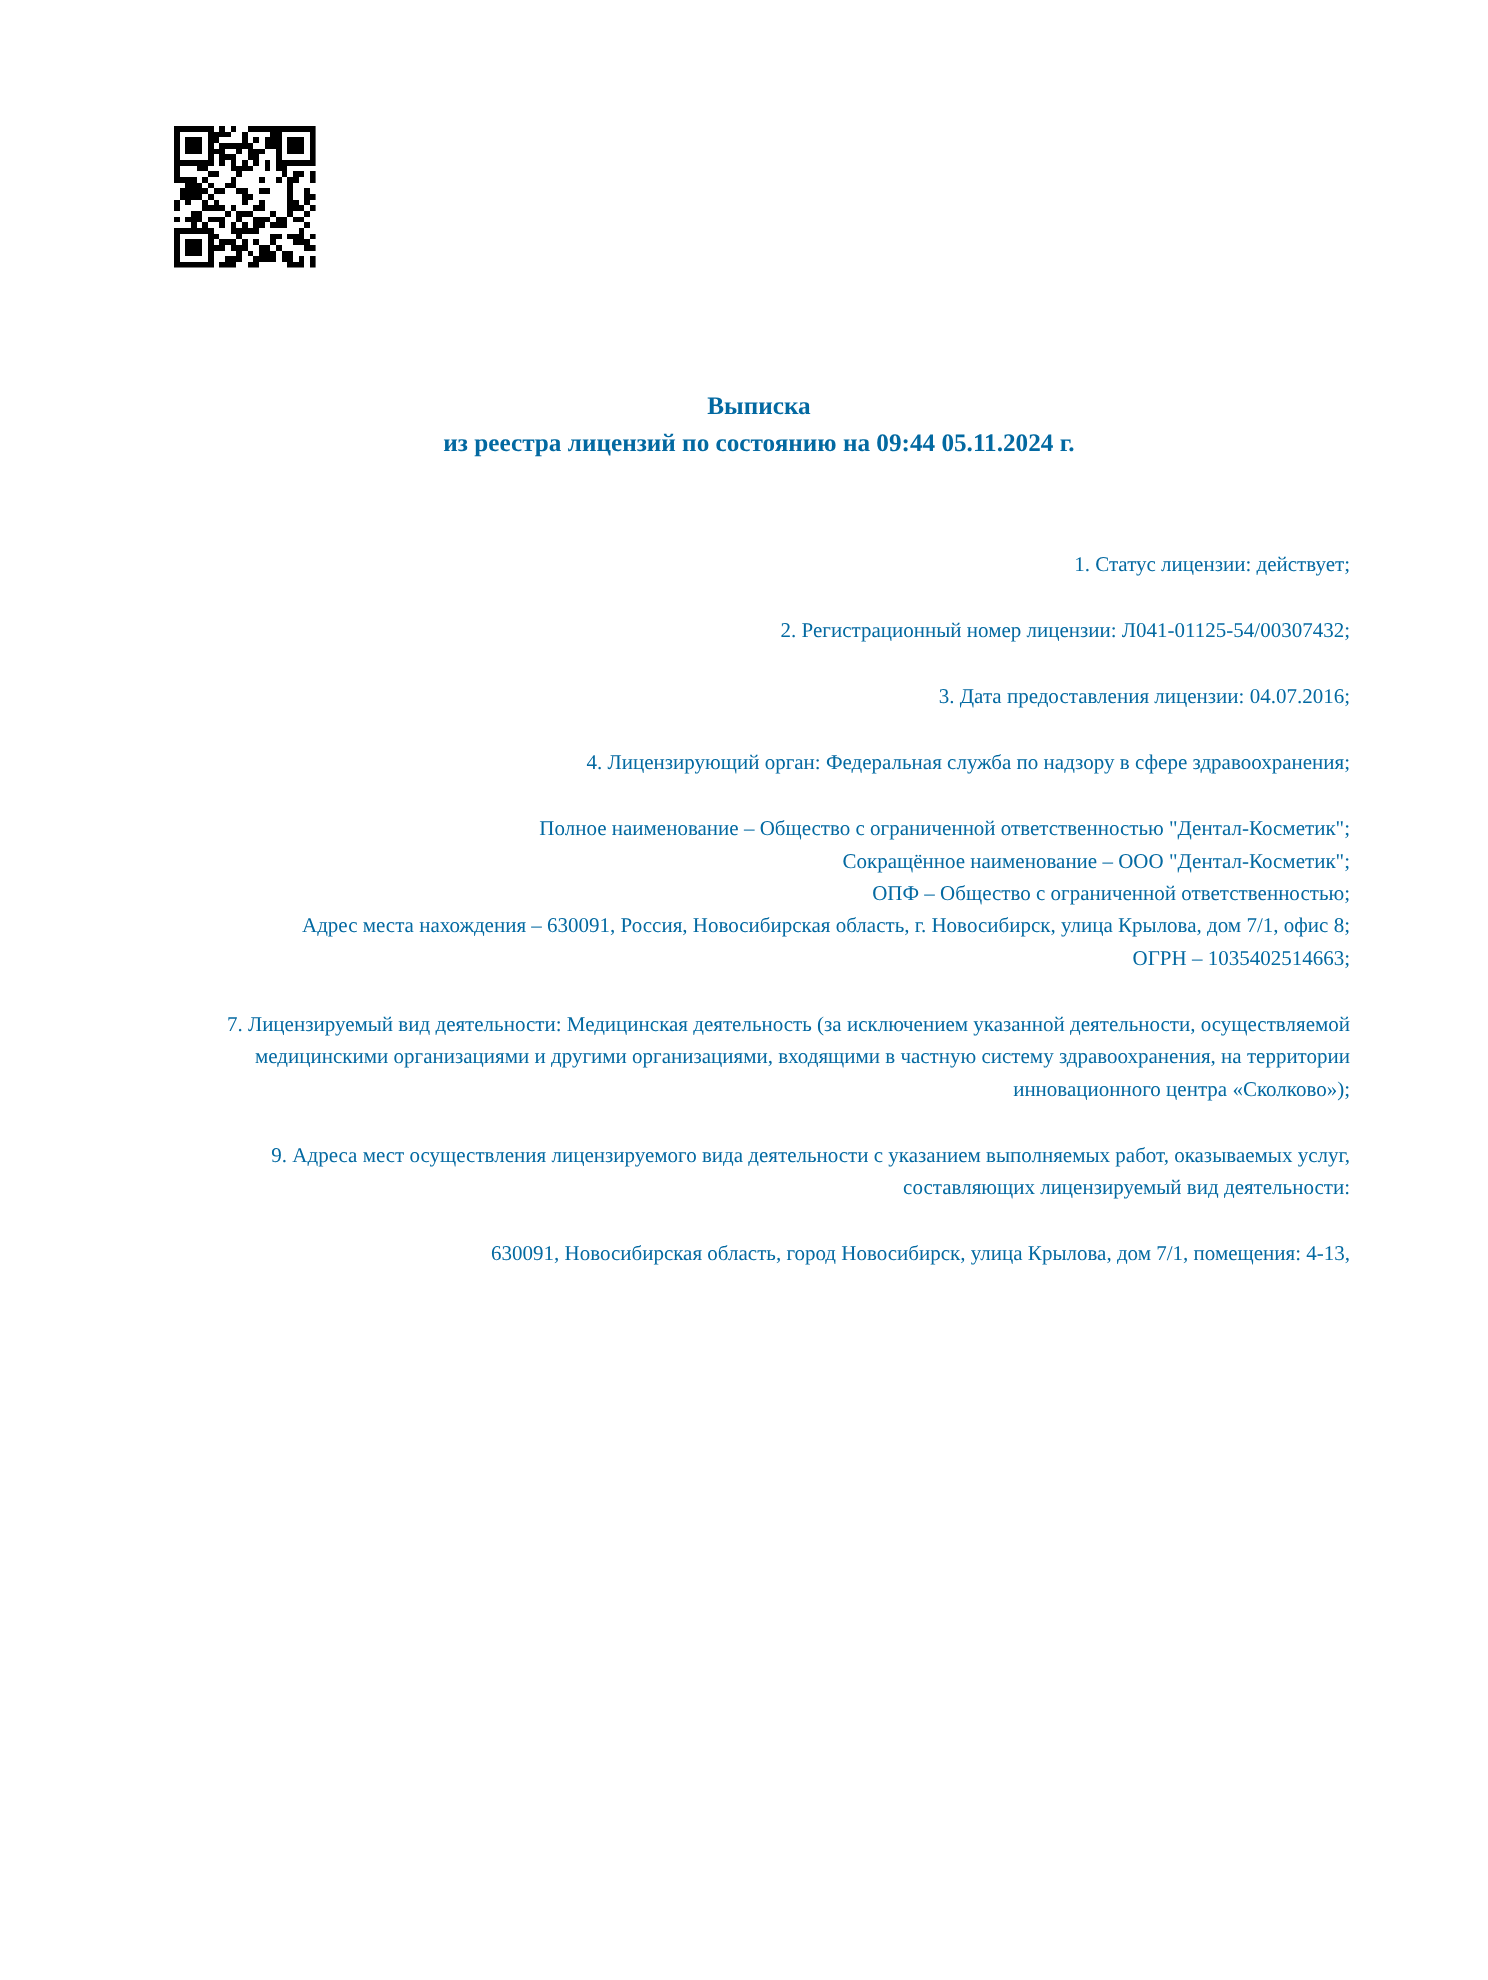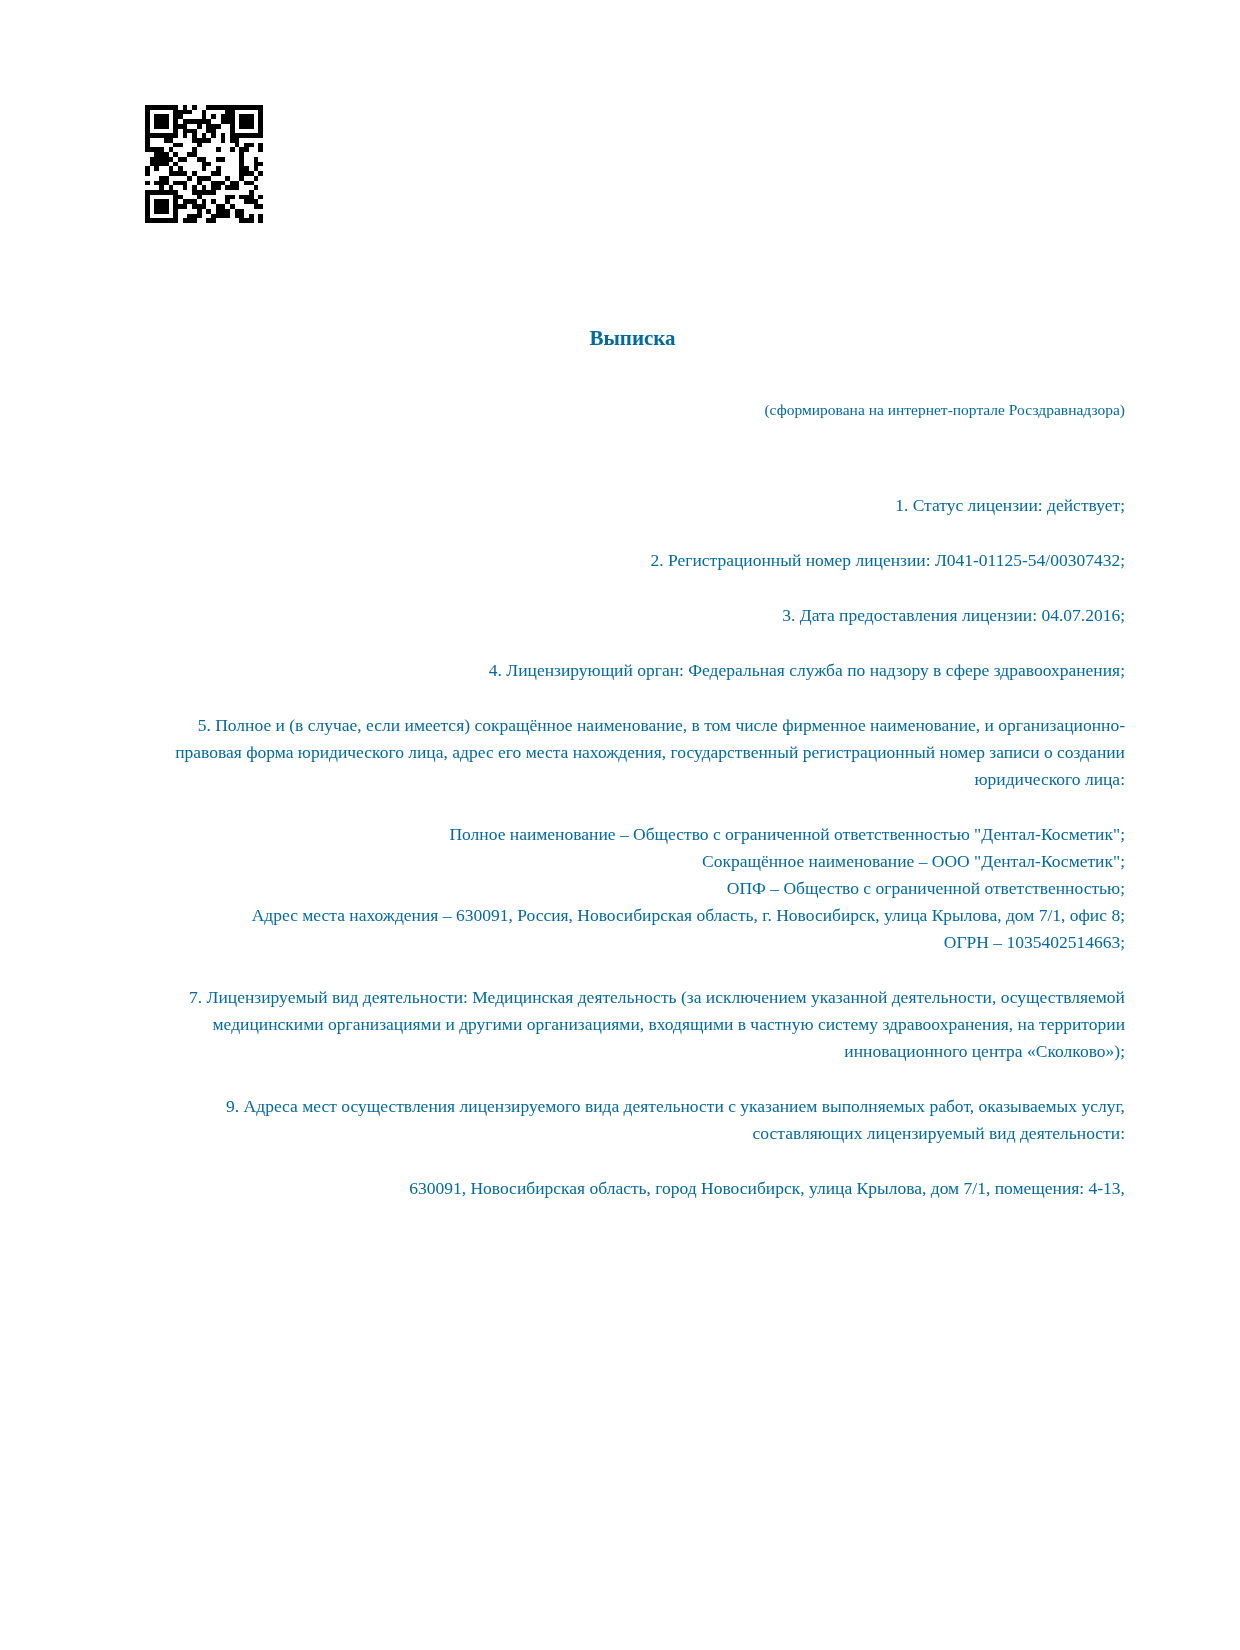--- a/index.html
+++ b/index.html
@@ -369,30 +369,29 @@
         <rect x="14" y="24" width="1" height="1" fill="#000"></rect>
         <rect x="20" y="24" width="1" height="1" fill="#000"></rect>
         <rect x="21" y="24" width="1" height="1" fill="#000"></rect>
         <rect x="22" y="24" width="1" height="1" fill="#000"></rect>
         <rect x="24" y="24" width="1" height="1" fill="#000"></rect>
       </svg>
   </div>
 
   <div class="title-block">
     <div>Выписка</div>
+    <div>из реестра лицензий по состоянию на 09:44 05.11.2024 г.</div>
   </div>
 
-  <div class="subtitle">(сформирована на интернет-портале Росздравнадзора)</div>
 
   <div class="body-text">
     <p>1. Статус лицензии: действует;</p>
     <p>2. Регистрационный номер лицензии: Л041-01125-54/00307432;</p>
     <p>3. Дата предоставления лицензии: 04.07.2016;</p>
     <p>4. Лицензирующий орган: Федеральная служба по надзору в сфере здравоохранения;</p>
-    <p>5. Полное и (в случае, если имеется) сокращённое наименование, в том числе фирменное наименование, и организационно-правовая форма юридического лица, адрес его места нахождения, государственный регистрационный номер записи о создании юридического лица:</p>
     <p>Полное наименование – Общество с ограниченной ответственностью "Дентал-Косметик";
 Сокращённое наименование – ООО "Дентал-Косметик";
 ОПФ – Общество с ограниченной ответственностью;
 Адрес места нахождения – 630091, Россия, Новосибирская область, г. Новосибирск, улица Крылова, дом 7/1, офис 8;
 ОГРН – 1035402514663;</p>
     <p>7. Лицензируемый вид деятельности: Медицинская деятельность (за исключением указанной деятельности, осуществляемой медицинскими организациями и другими организациями, входящими в частную систему здравоохранения, на территории инновационного центра «Сколково»);</p>
     <p>9. Адреса мест осуществления лицензируемого вида деятельности с указанием выполняемых работ, оказываемых услуг, составляющих лицензируемый вид деятельности:</p>
     <p>630091, Новосибирская область, город Новосибирск, улица Крылова, дом 7/1, помещения: 4-13,</p>
   </div>
 

